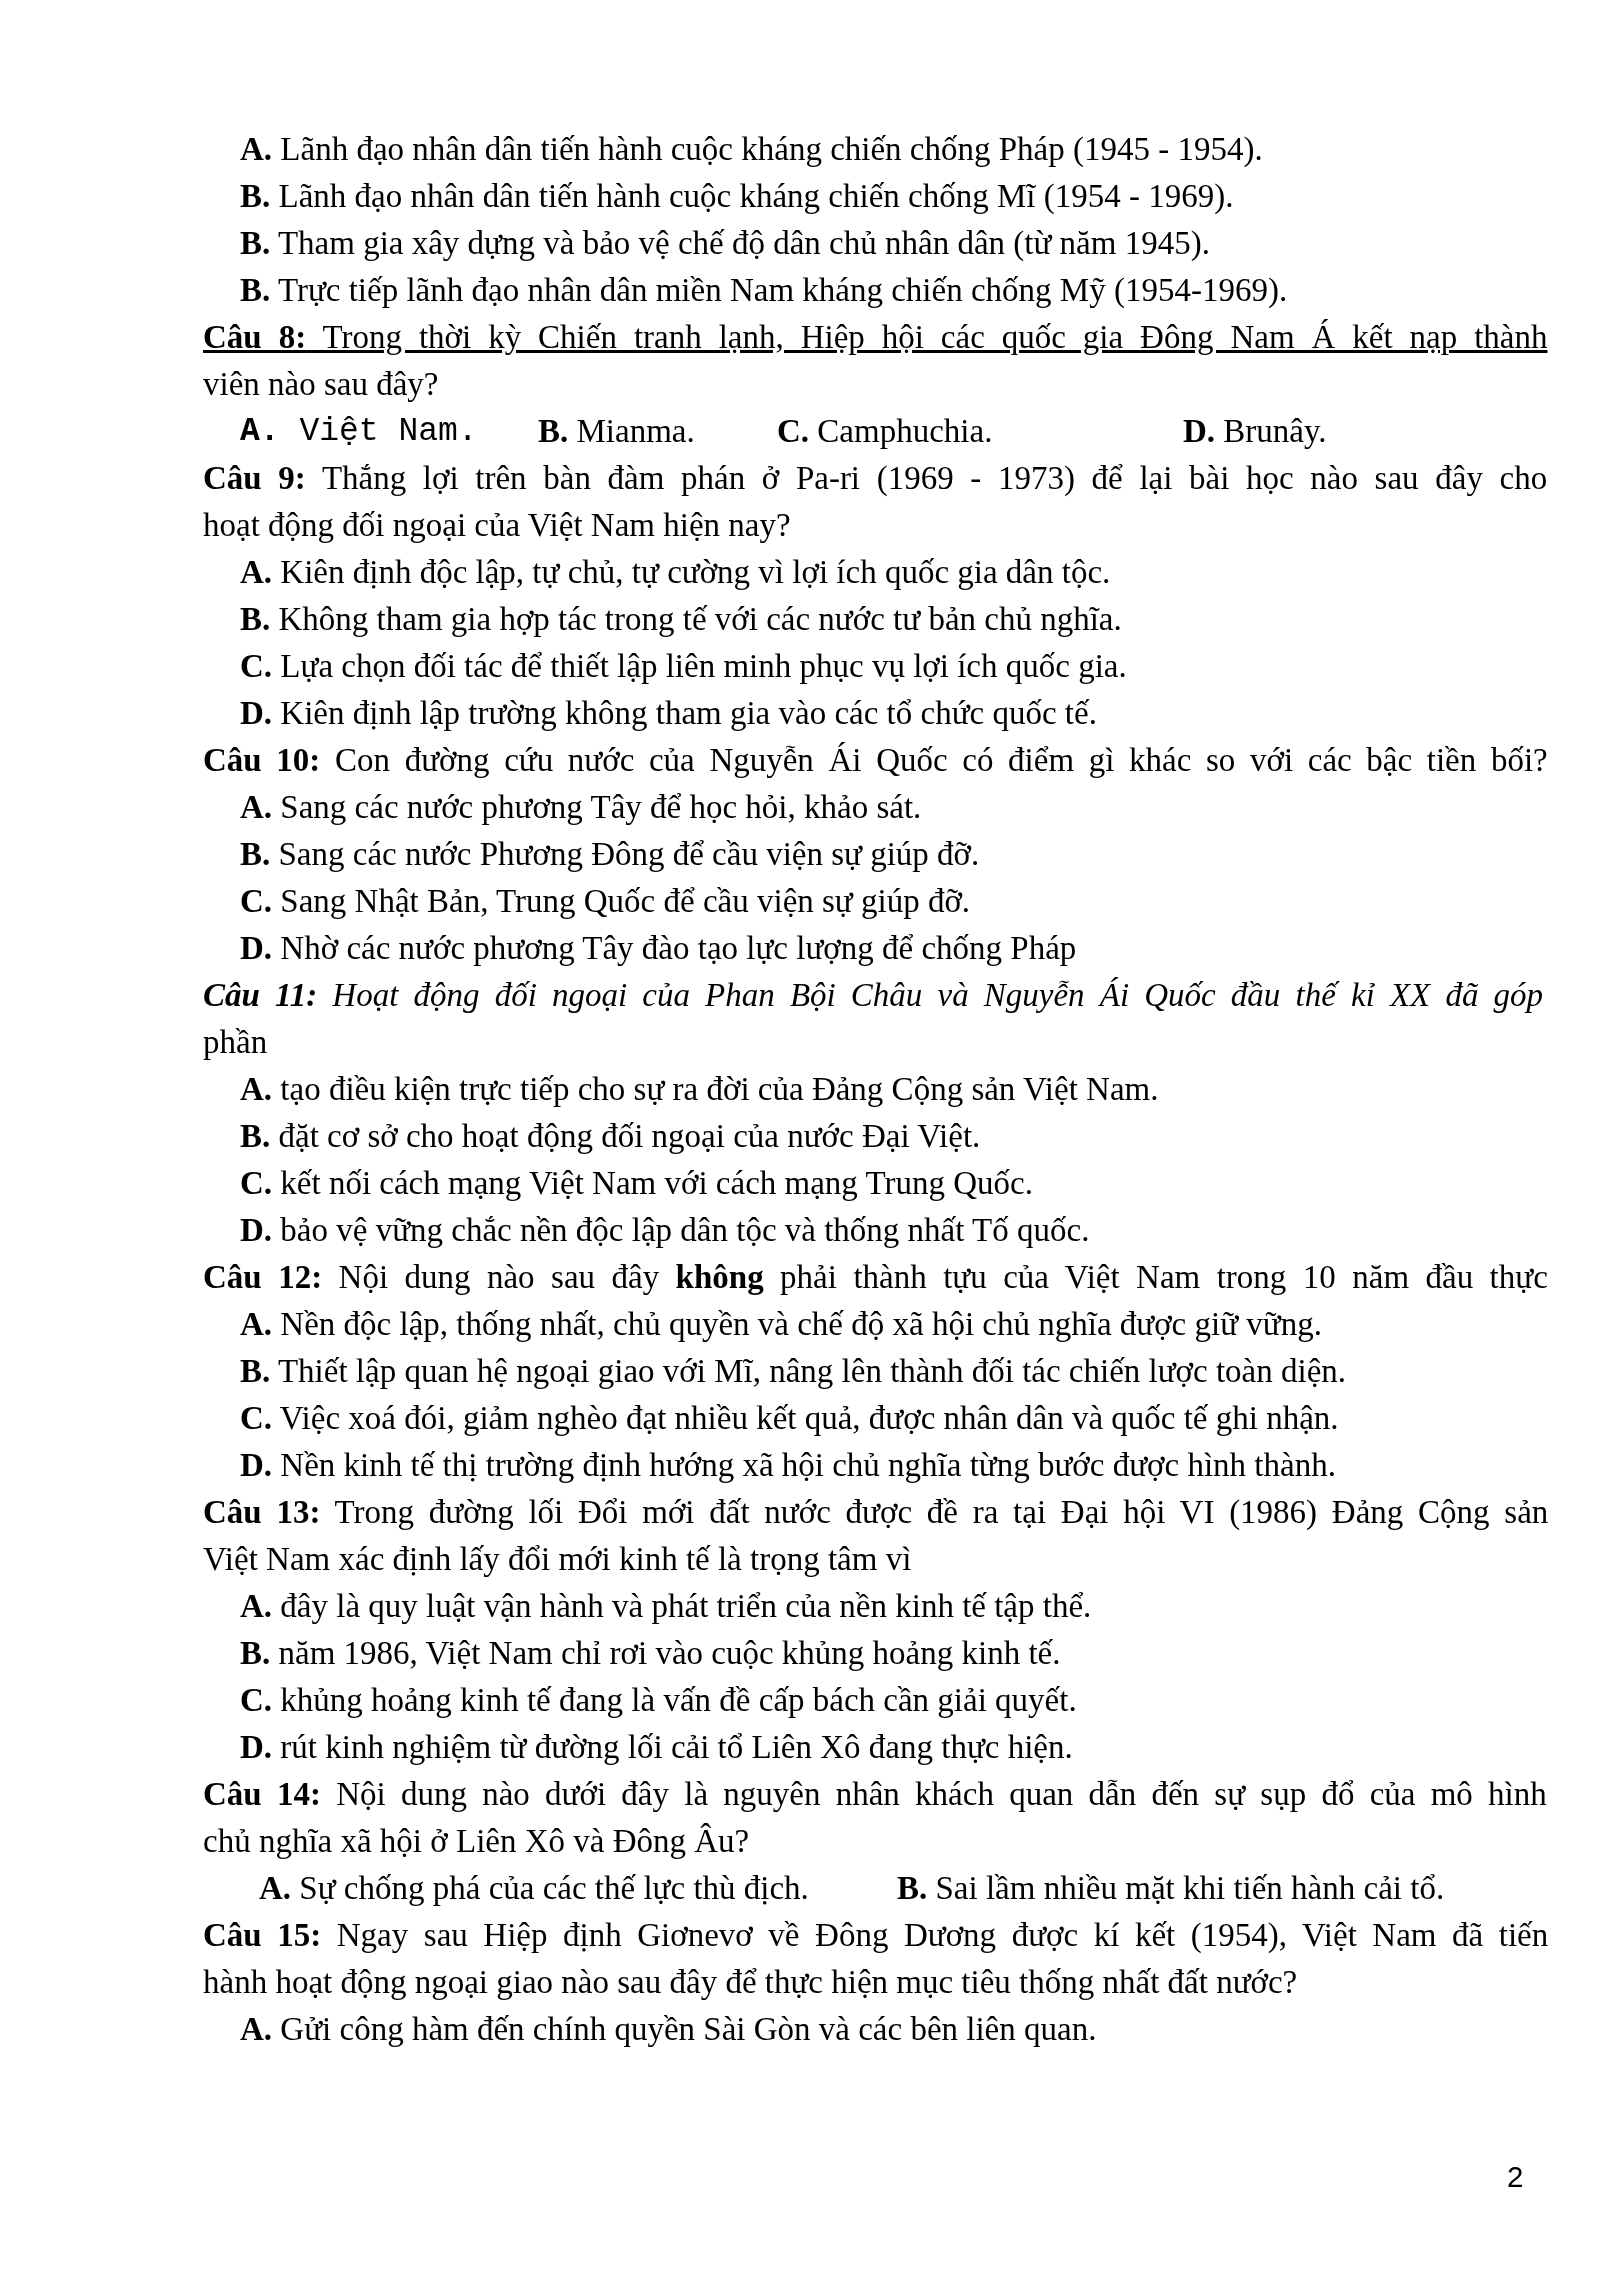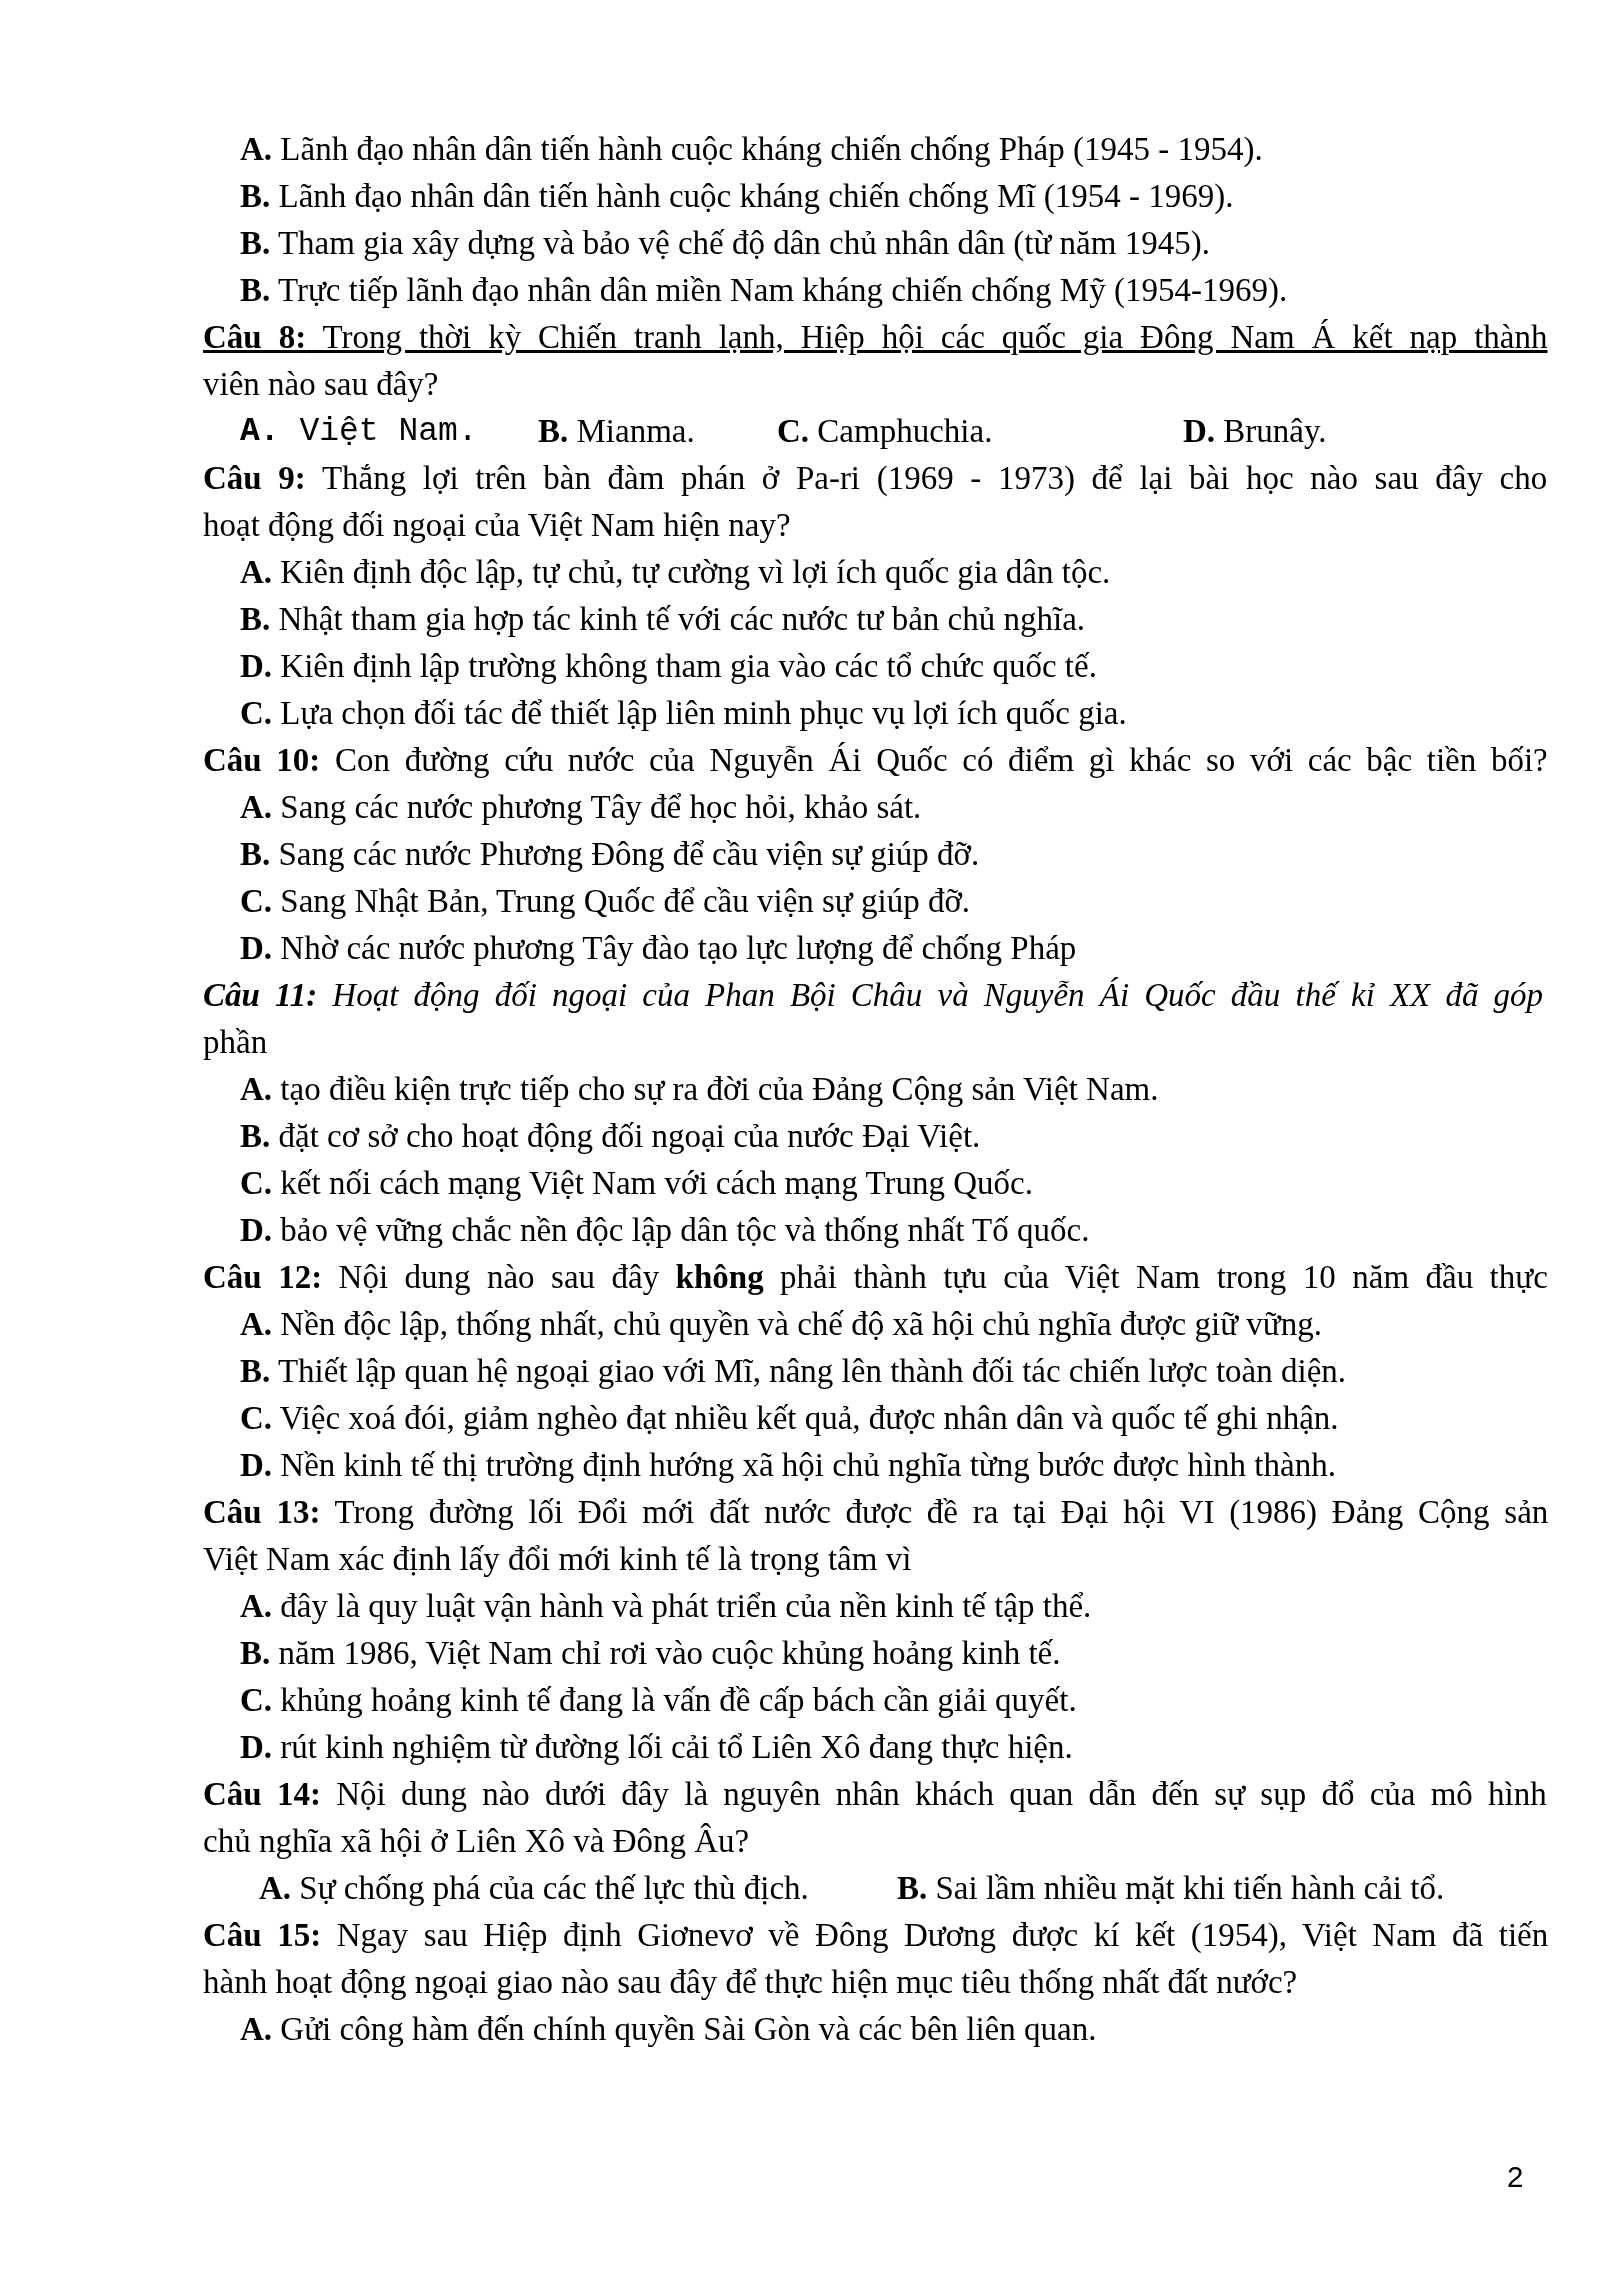--- a/index.html
+++ b/index.html
@@ -43,23 +43,23 @@
     <div class="line c"><span class="w"><span>viên nào sau đây?</span></span></div>
     <div class="line row">
       <span class="opt" style="left: 240px; font-family: Liberation Mono, monospace;"><b>A.</b><span> Việt Nam.</span></span>
       <span class="opt" style="left: 538px;"><b>B.</b><span> Mianma.</span></span>
       <span class="opt" style="left: 777px;"><b>C.</b><span> Camphuchia.</span></span>
       <span class="opt" style="left: 1135px; margin-left: 48px;"><b>D.</b><span> Brunây.</span></span>
     </div>
     <div class="line q j"><span class="w" style="word-spacing: 8.4px;"><b>Câu 9:</b><span> Thắng lợi trên bàn đàm phán ở Pa-ri (1969 - 1973) để lại bài học nào sau đây cho</span></span></div>
     <div class="line c"><span class="w"><span>hoạt động đối ngoại của Việt Nam hiện nay?</span></span></div>
     <div class="line o"><span class="w"><b>A.</b><span> Kiên định độc lập, tự chủ, tự cường vì lợi ích quốc gia dân tộc.</span></span></div>
-    <div class="line o"><span class="w"><b>B.</b><span> Nhật tham gia hợp tác kinh tế với các nước tư bản chủ nghĩa.</span></span></div>
+    <div class="line o"><span class="w"><b>B.</b><span> Không tham gia hợp tác trong tế với các nước tư bản chủ nghĩa.</span></span></div>
+    <div class="line o"><span class="w"><b>C.</b><span> Lựa chọn đối tác để thiết lập liên minh phục vụ lợi ích quốc gia.</span></span></div>
     <div class="line o"><span class="w"><b>D.</b><span> Kiên định lập trường không tham gia vào các tổ chức quốc tế.</span></span></div>
-    <div class="line o"><span class="w"><b>C.</b><span> Lựa chọn đối tác để thiết lập liên minh phục vụ lợi ích quốc gia.</span></span></div>
     <div class="line q j"><span class="w" style="word-spacing: 6.4px;"><b>Câu 10:</b><span> Con đường cứu nước của Nguyễn Ái Quốc có điểm gì khác so với các bậc tiền bối?</span></span></div>
     <div class="line o"><span class="w"><b>A.</b><span> Sang các nước phương Tây để học hỏi, khảo sát.</span></span></div>
     <div class="line o"><span class="w"><b>B.</b><span> Sang các nước Phương Đông để cầu viện sự giúp đỡ.</span></span></div>
     <div class="line o"><span class="w"><b>C.</b><span> Sang Nhật Bản, Trung Quốc để cầu viện sự giúp đỡ.</span></span></div>
     <div class="line o"><span class="w"><b>D.</b><span> Nhờ các nước phương Tây đào tạo lực lượng để chống Pháp</span></span></div>
     <div class="line q j"><span class="w" style="word-spacing: 6.9px; font-style: italic;"><b>Câu 11:</b><span> Hoạt động đối ngoại của Phan Bội Châu và Nguyễn Ái Quốc đầu thế kỉ XX đã góp</span></span></div>
     <div class="line c"><span class="w"><span>phần</span></span></div>
     <div class="line o"><span class="w"><b>A.</b><span> tạo điều kiện trực tiếp cho sự ra đời của Đảng Cộng sản Việt Nam.</span></span></div>
     <div class="line o"><span class="w"><b>B.</b><span> đặt cơ sở cho hoạt động đối ngoại của nước Đại Việt.</span></span></div>
     <div class="line o"><span class="w"><b>C.</b><span> kết nối cách mạng Việt Nam với cách mạng Trung Quốc.</span></span></div>

